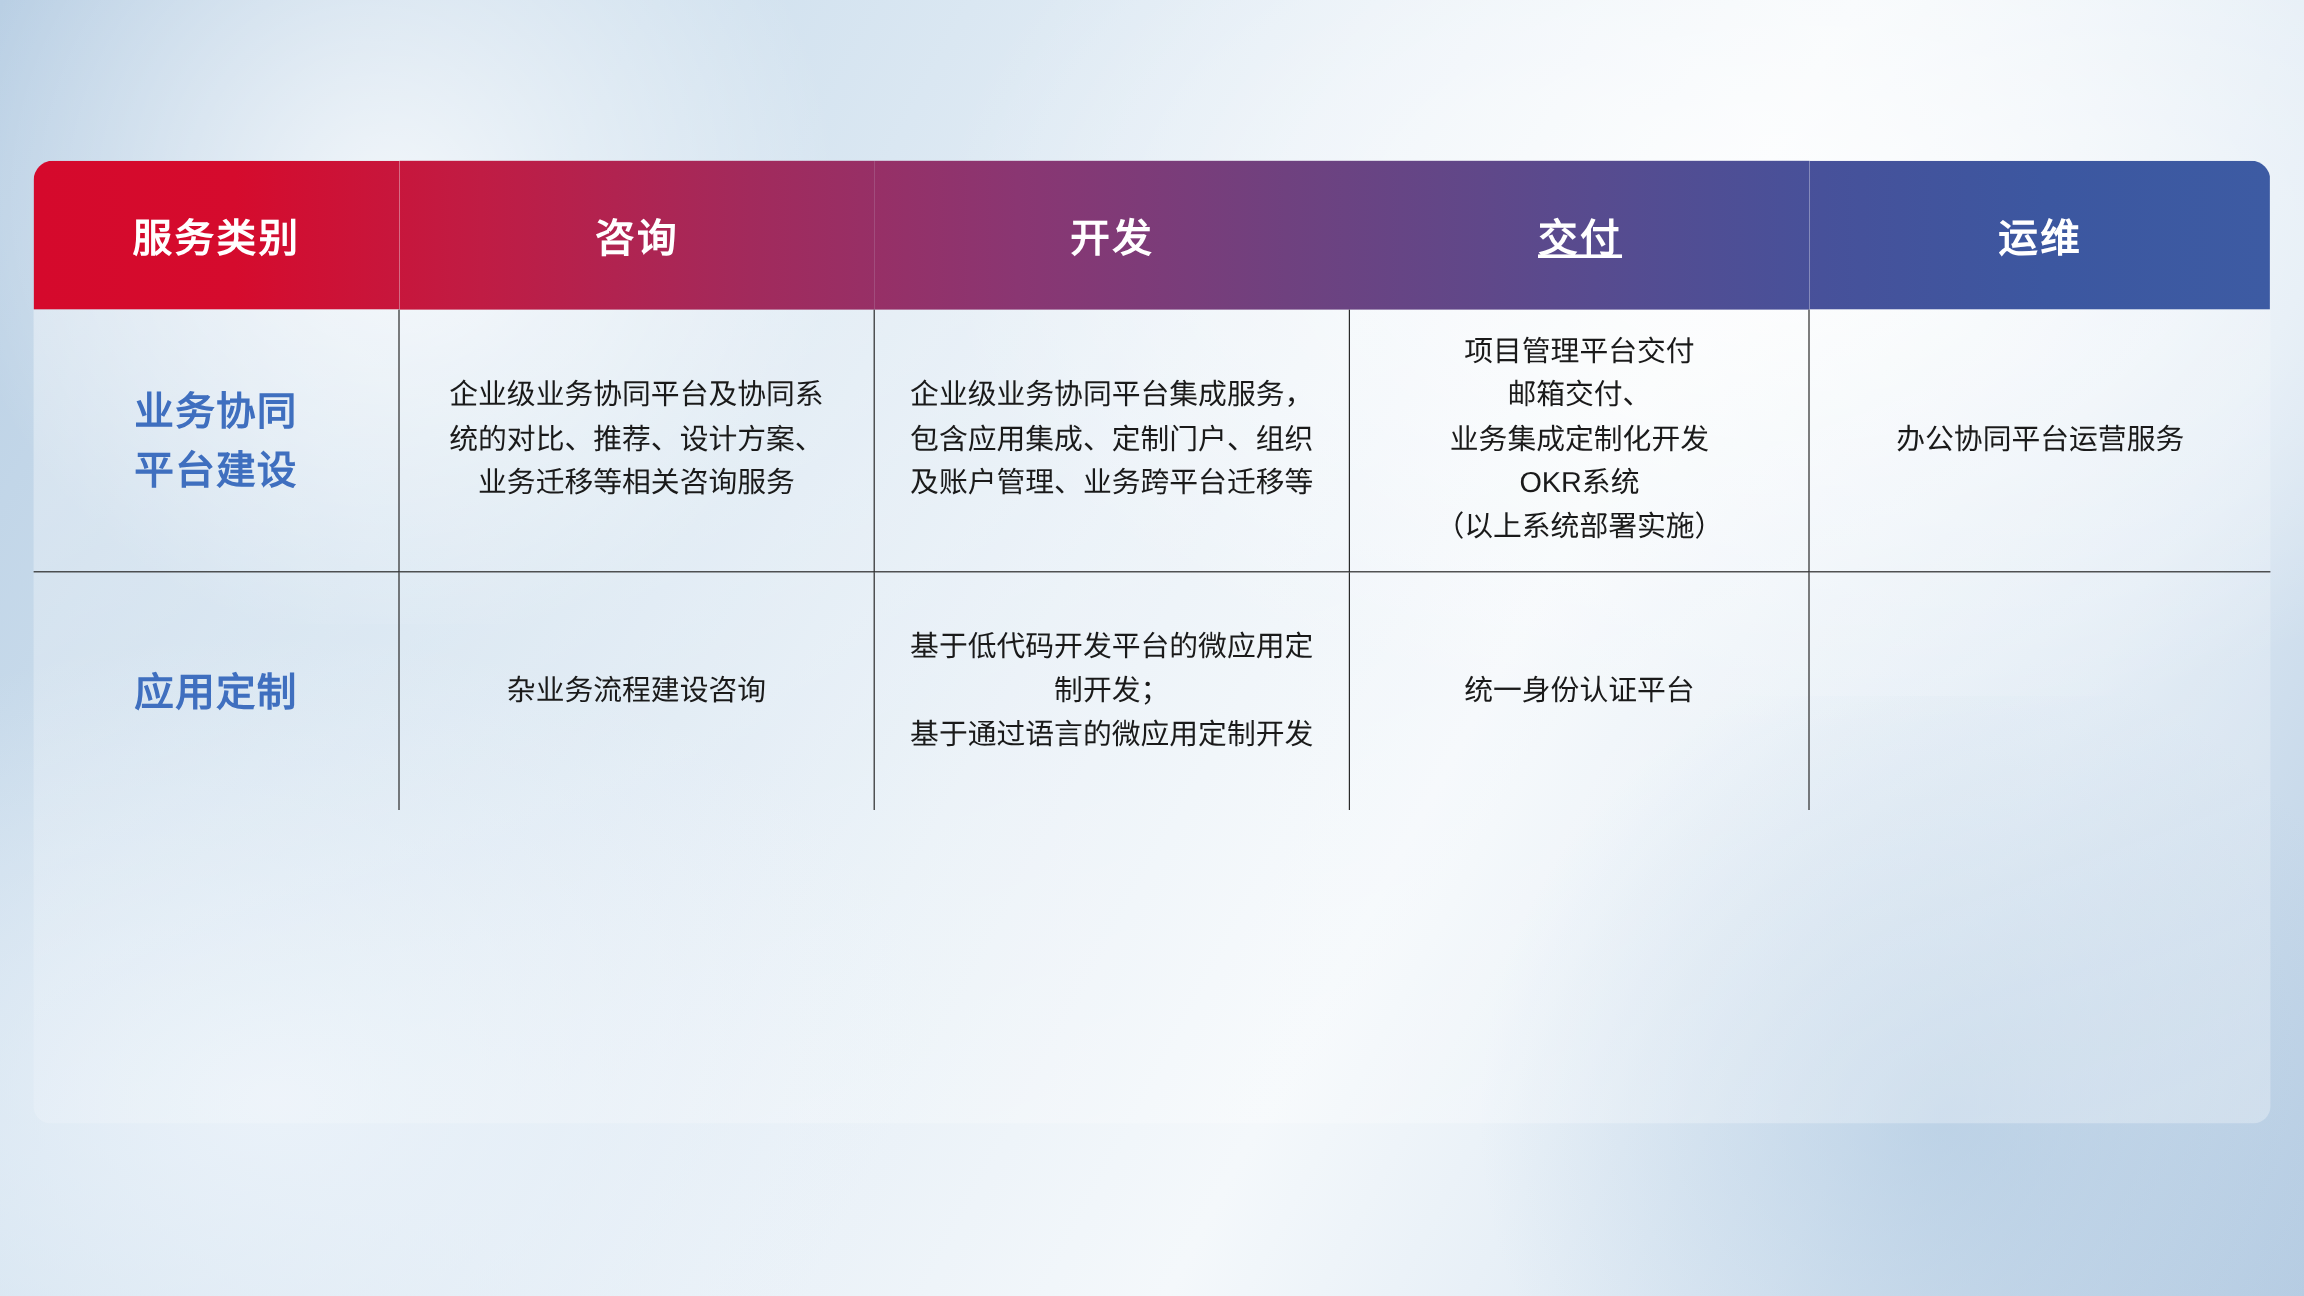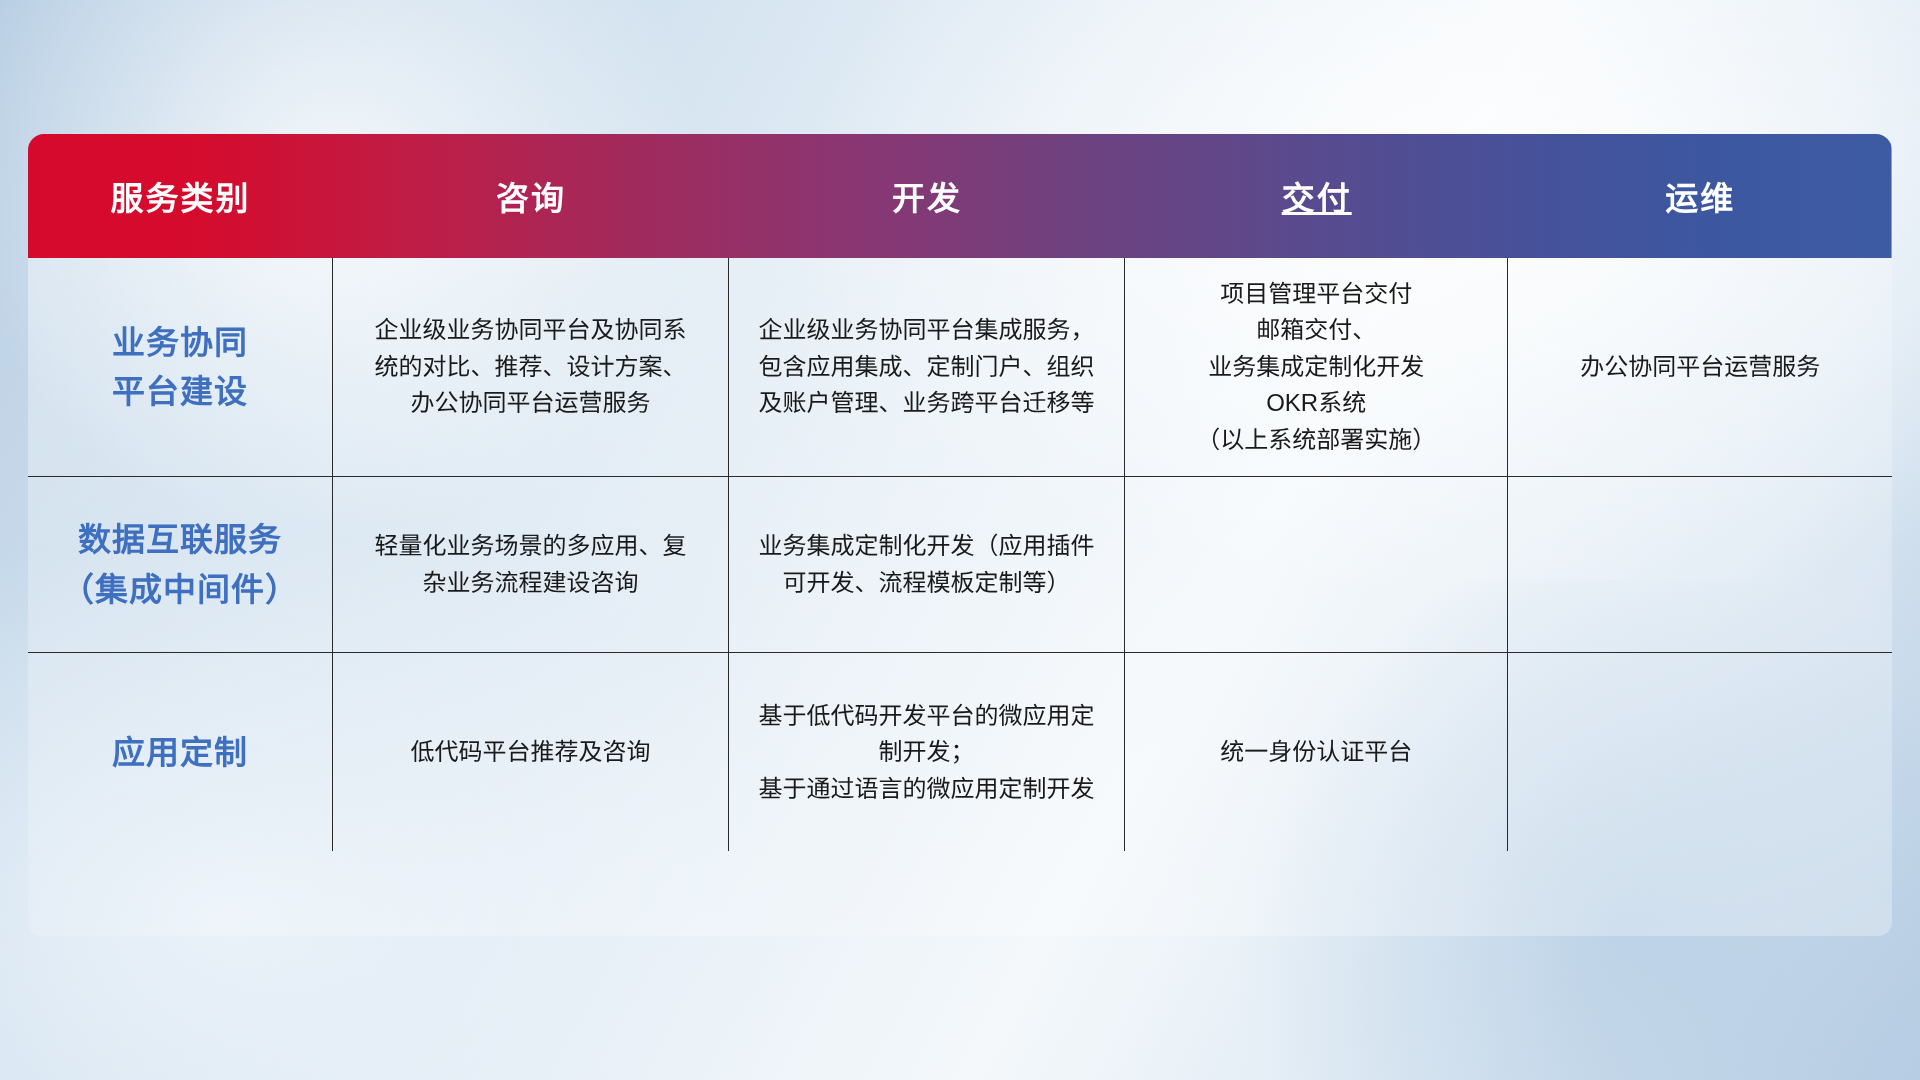--- a/index.html
+++ b/index.html
@@ -159,46 +159,36 @@
           <th style="width:20.6%;">运维</th>
         </tr>
       </thead>
       <tbody>
 
         <tr class="row-h1">
           <td class="cat nowrap-keep">业务协同
 平台建设</td>
           <td class="nowrap-keep">企业级业务协同平台及协同系
 统的对比、推荐、设计方案、
-办公协同平台运营服务</td>
+业务迁移等相关咨询服务</td>
           <td class="nowrap-keep">企业级业务协同平台集成服务，
 包含应用集成、定制门户、组织
 及账户管理、业务跨平台迁移等</td>
           <td class="nowrap-keep">项目管理平台交付
 邮箱交付、
 业务集成定制化开发
 OKR系统
 （以上系统部署实施）</td>
           <td class="nowrap-keep last-col">办公协同平台运营服务</td>
         </tr>
 
-        <tr class="row-h2">
-          <td class="cat nowrap-keep">数据互联服务
-（集成中间件）</td>
-          <td class="nowrap-keep">轻量化业务场景的多应用、复
-杂业务流程建设咨询</td>
-          <td class="nowrap-keep">业务集成定制化开发（应用插件
-可开发、流程模板定制等）</td>
-          <td class="nowrap-keep"></td>
-          <td class="nowrap-keep last-col"></td>
-        </tr>
 
         <tr class="row-h3">
           <td class="cat nowrap-keep">应用定制</td>
-          <td class="nowrap-keep">低代码平台推荐及咨询</td>
+          <td class="nowrap-keep">杂业务流程建设咨询</td>
           <td class="nowrap-keep">基于低代码开发平台的微应用定
 制开发；
 基于通过语言的微应用定制开发</td>
           <td class="nowrap-keep">统一身份认证平台</td>
           <td class="nowrap-keep last-col"></td>
         </tr>
 
       </tbody>
     </table>
   </div>

